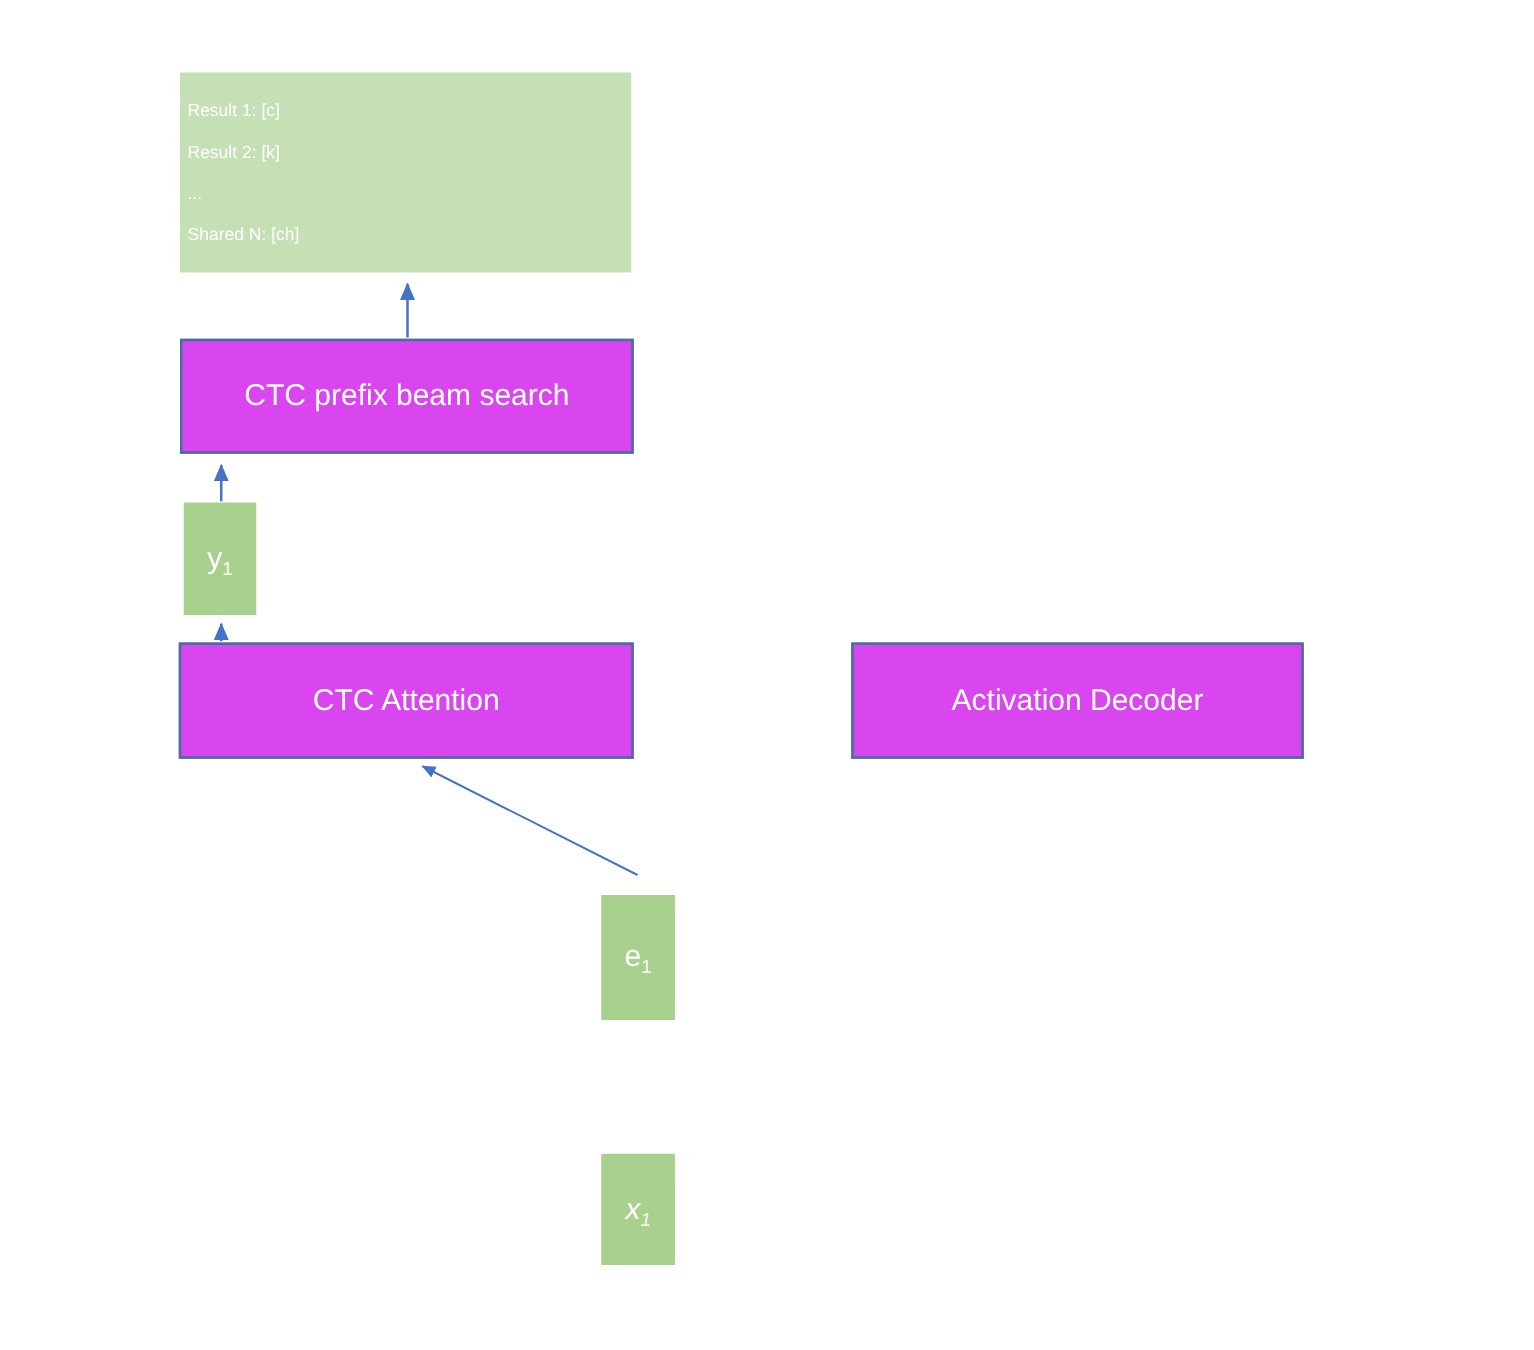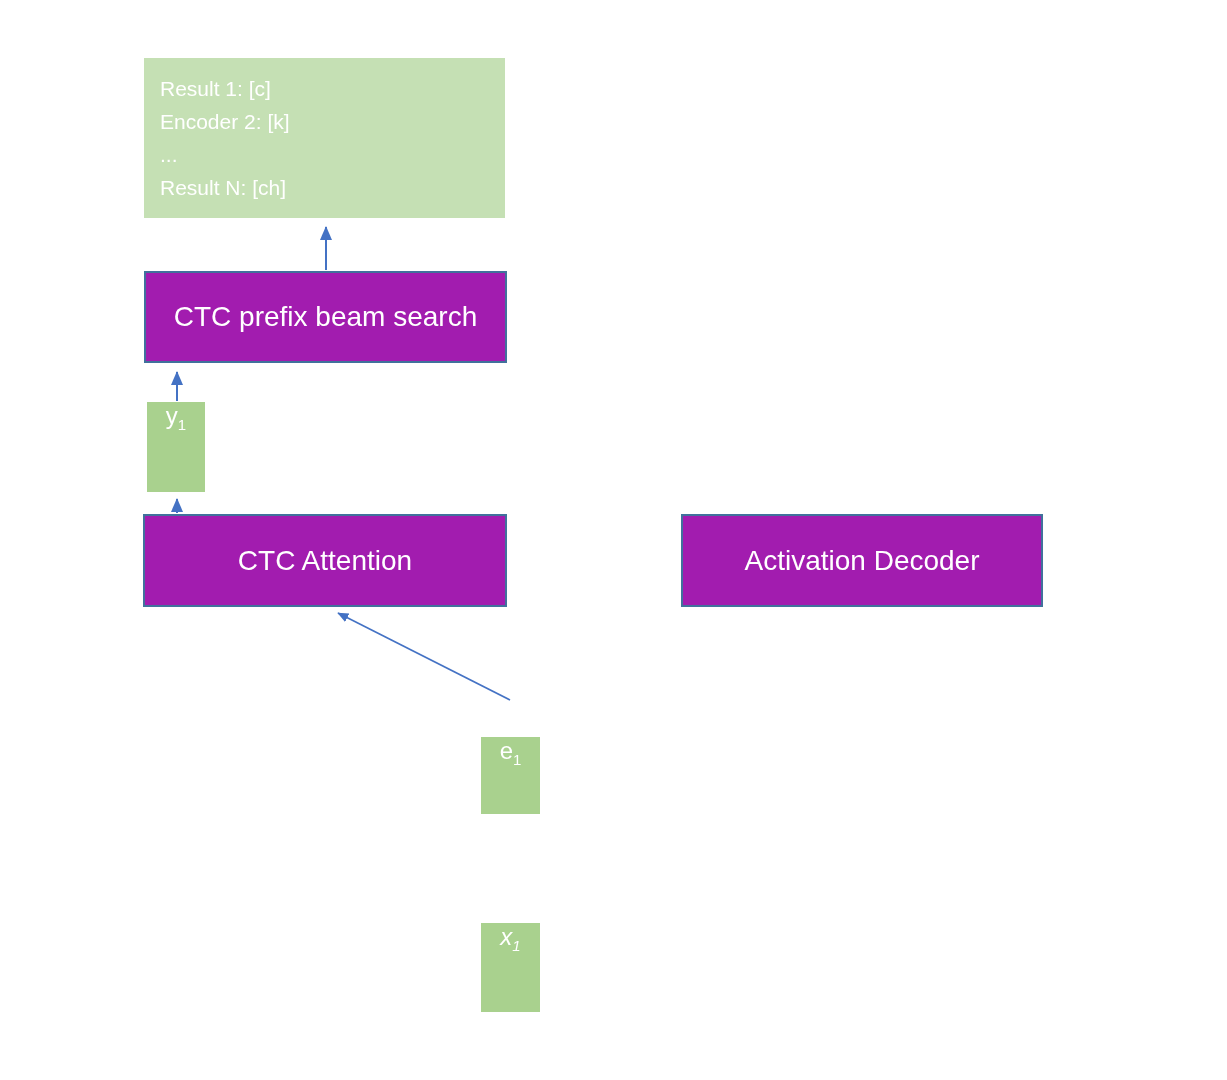--- a/index.html
+++ b/index.html
@@ -22,53 +22,54 @@
     width: 1227px;
     height: 1080px;
     pointer-events: none;
   }
   .box {
     position: absolute;
     box-sizing: border-box;
     color: #ffffff;
   }
   .box.blue {
-    background: #a21caf;
+    background: #d946ef;
     border: 2.5px solid #41719c;
     display: flex;
     align-items: center;
     justify-content: center;
-    font-size: 28px;
+    font-size: 24px;
     text-align: center;
   }
   .box.green-light {
     background: #c5e0b4;
     border: none;
-    padding: 14px 16px;
-    font-size: 21px;
+    padding: 14px 6px;
+    font-size: 14px;
     line-height: 33px;
     text-align: left;
   }
   .box.green-small {
     background: #a9d18e;
     border: none;
     display: flex;
+    align-items: center;
     justify-content: center;
     font-size: 24px;
   }
   .box.green-small sub {
     font-size: 15px;
     line-height: 0;
   }
   .results-box { left: 144px; top: 58px;  width: 361px; height: 160px; }
   .beam-box    { left: 144px; top: 271px; width: 363px; height: 92px;  }
   .y1-box      { left: 147px; top: 402px; width: 58px;  height: 90px;  }
   .ctc-box     { left: 143px; top: 514px; width: 364px; height: 93px;  }
   .attn-box    { left: 681px; top: 514px; width: 362px; height: 93px;  }
-  .e1-box      { left: 481px; top: 737px; width: 59px;  height: 77px;  }
+  .e1-box      { left: 481px; top: 716px; width: 59px;  height: 100px;  }
   .enc-box     { left: 480px; top: 806px; width: 362px; height: 93px;  }
   .x1-box      { left: 481px; top: 923px; width: 59px;  height: 89px; font-style: italic;  }
 </style>
 </head>
 <body>
 
 <div class="canvas">
 
   <svg class="arrow-layer" width="1227" height="1080" viewBox="0 0 1227 1080" xmlns="http://www.w3.org/2000/svg">
     <defs>
@@ -81,23 +82,23 @@
 
     <line x1="177" y1="401" x2="177" y2="372" stroke="#4472c4" stroke-width="2" marker-end="url(#ah)"></line>
 
     <line x1="177" y1="513" x2="177" y2="499" stroke="#4472c4" stroke-width="2" marker-end="url(#ah)"></line>
 
     <line x1="510" y1="700" x2="338" y2="613" stroke="#4472c4" stroke-width="1.6" marker-end="url(#ah)"></line>
   </svg>
 
   <div class="box green-light results-box">
     <div>Result 1: [c]</div>
-    <div>Encoder 2: [k]</div>
+    <div>Result 2: [k]</div>
     <div>...</div>
-    <div>Result N: [ch]</div>
+    <div>Shared N: [ch]</div>
   </div>
 
   <div class="box blue beam-box">
     <span>CTC prefix beam search</span>
   </div>
 
   <div class="box green-small y1-box">
     <span><span>y</span><sub>1</sub></span>
   </div>
 

